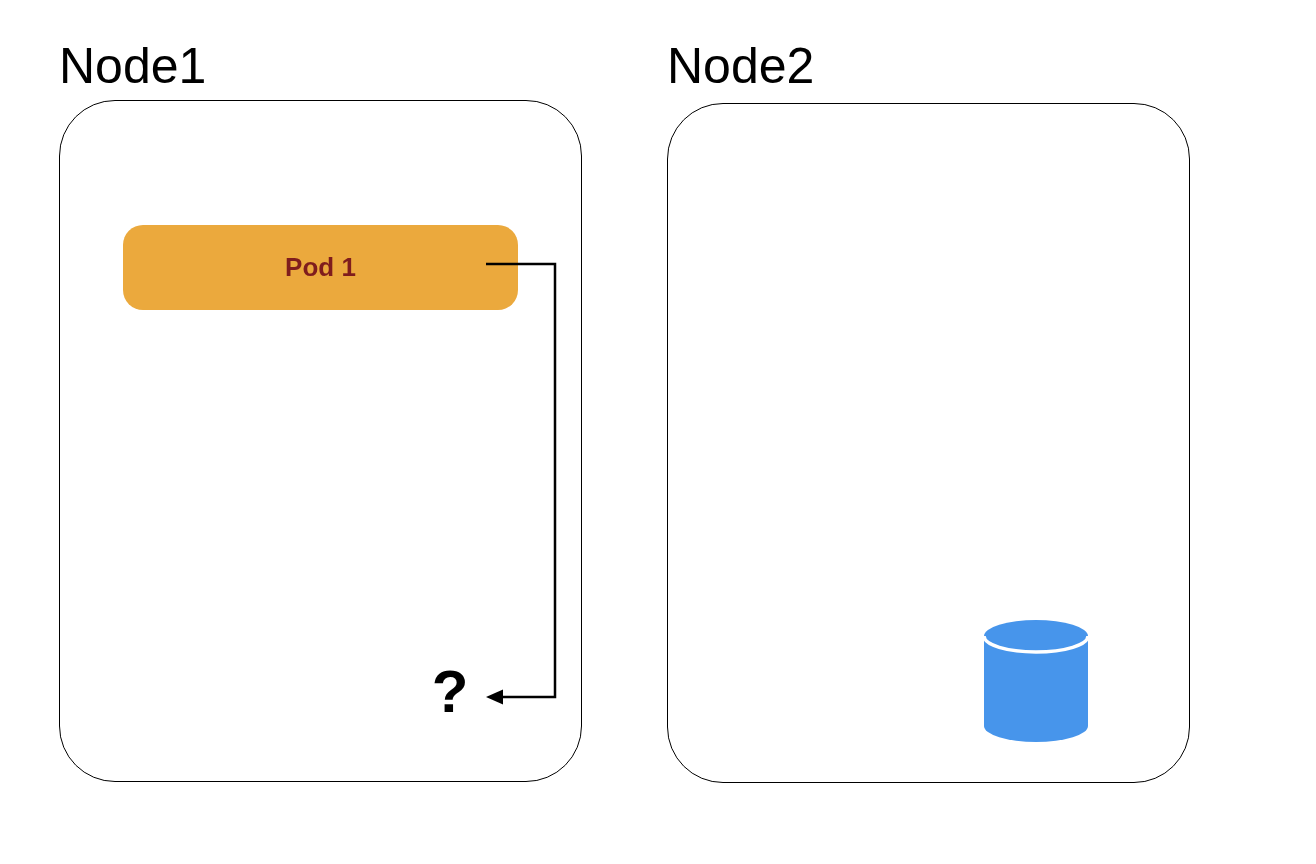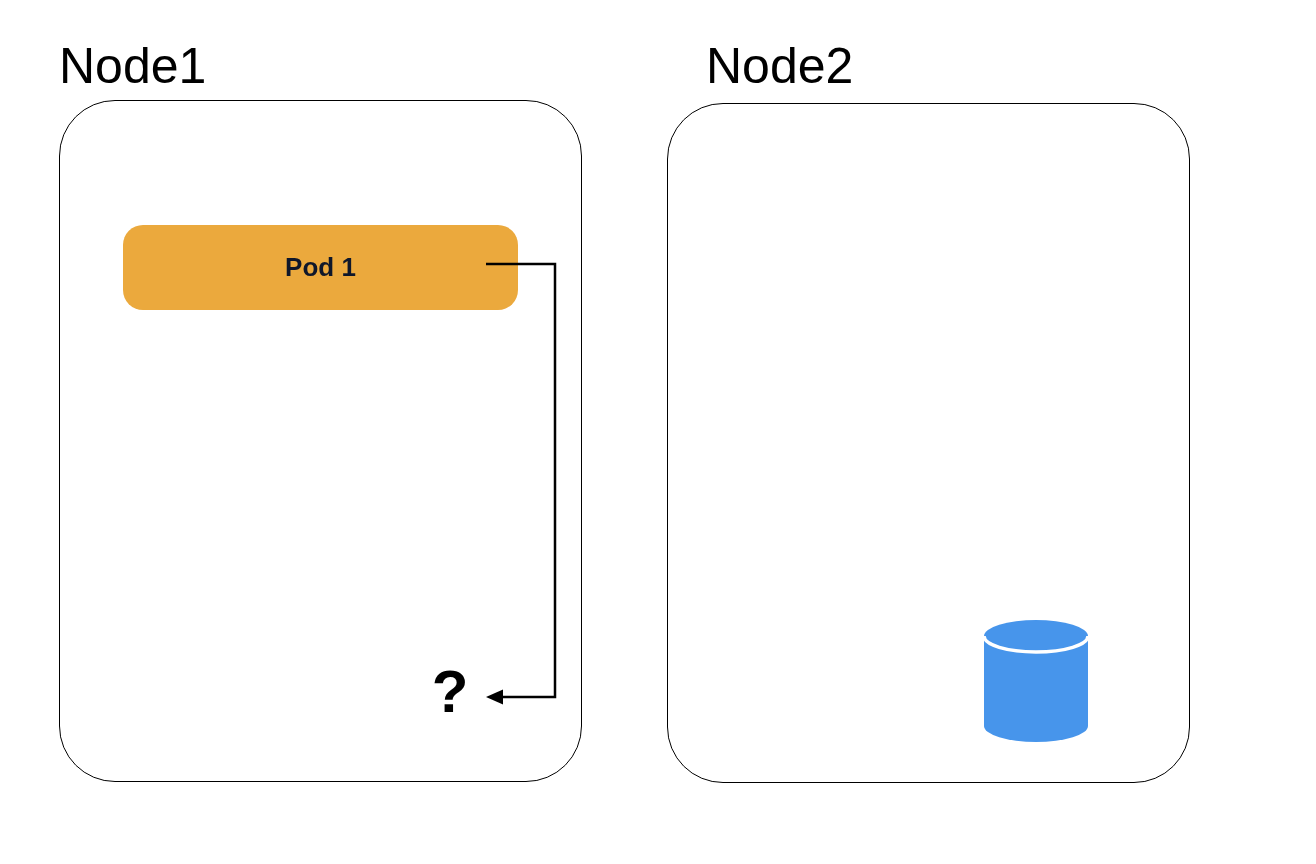--- a/index.html
+++ b/index.html
@@ -20,21 +20,21 @@
     top: 40px;
     height: 52px;
     font-size: 50px;
     line-height: 52px;
     font-weight: 400;
     color: #000000;
     text-align: left;
     white-space: nowrap;
   }
   .node1-title { left: 59px; width: 523px; }
-  .node2-title { left: 706px; width: 523px; }
+  .node2-title { left: 667px; width: 523px; }
   .node-box {
     position: absolute;
     border: 1.5px solid #000000;
     border-radius: 56px;
     background: transparent;
     box-sizing: border-box;
   }
   .node1-box { left: 59px; top: 100px; width: 523px; height: 682px; }
   .node2-box { left: 667px; top: 103px; width: 523px; height: 680px; }
   .pod {
@@ -44,21 +44,21 @@
     width: 395px;
     height: 85px;
     border-radius: 20px;
     display: flex;
     align-items: center;
     justify-content: center;
   }
   .pod-label {
     font-size: 26px;
     font-weight: 700;
-    color: #0f172a;
+    color: #7f1d1d;
   }
   .connector {
     position: absolute;
     left: 0;
     top: 0;
     width: 1316px;
     height: 864px;
     pointer-events: none;
   }
   .qmark {

